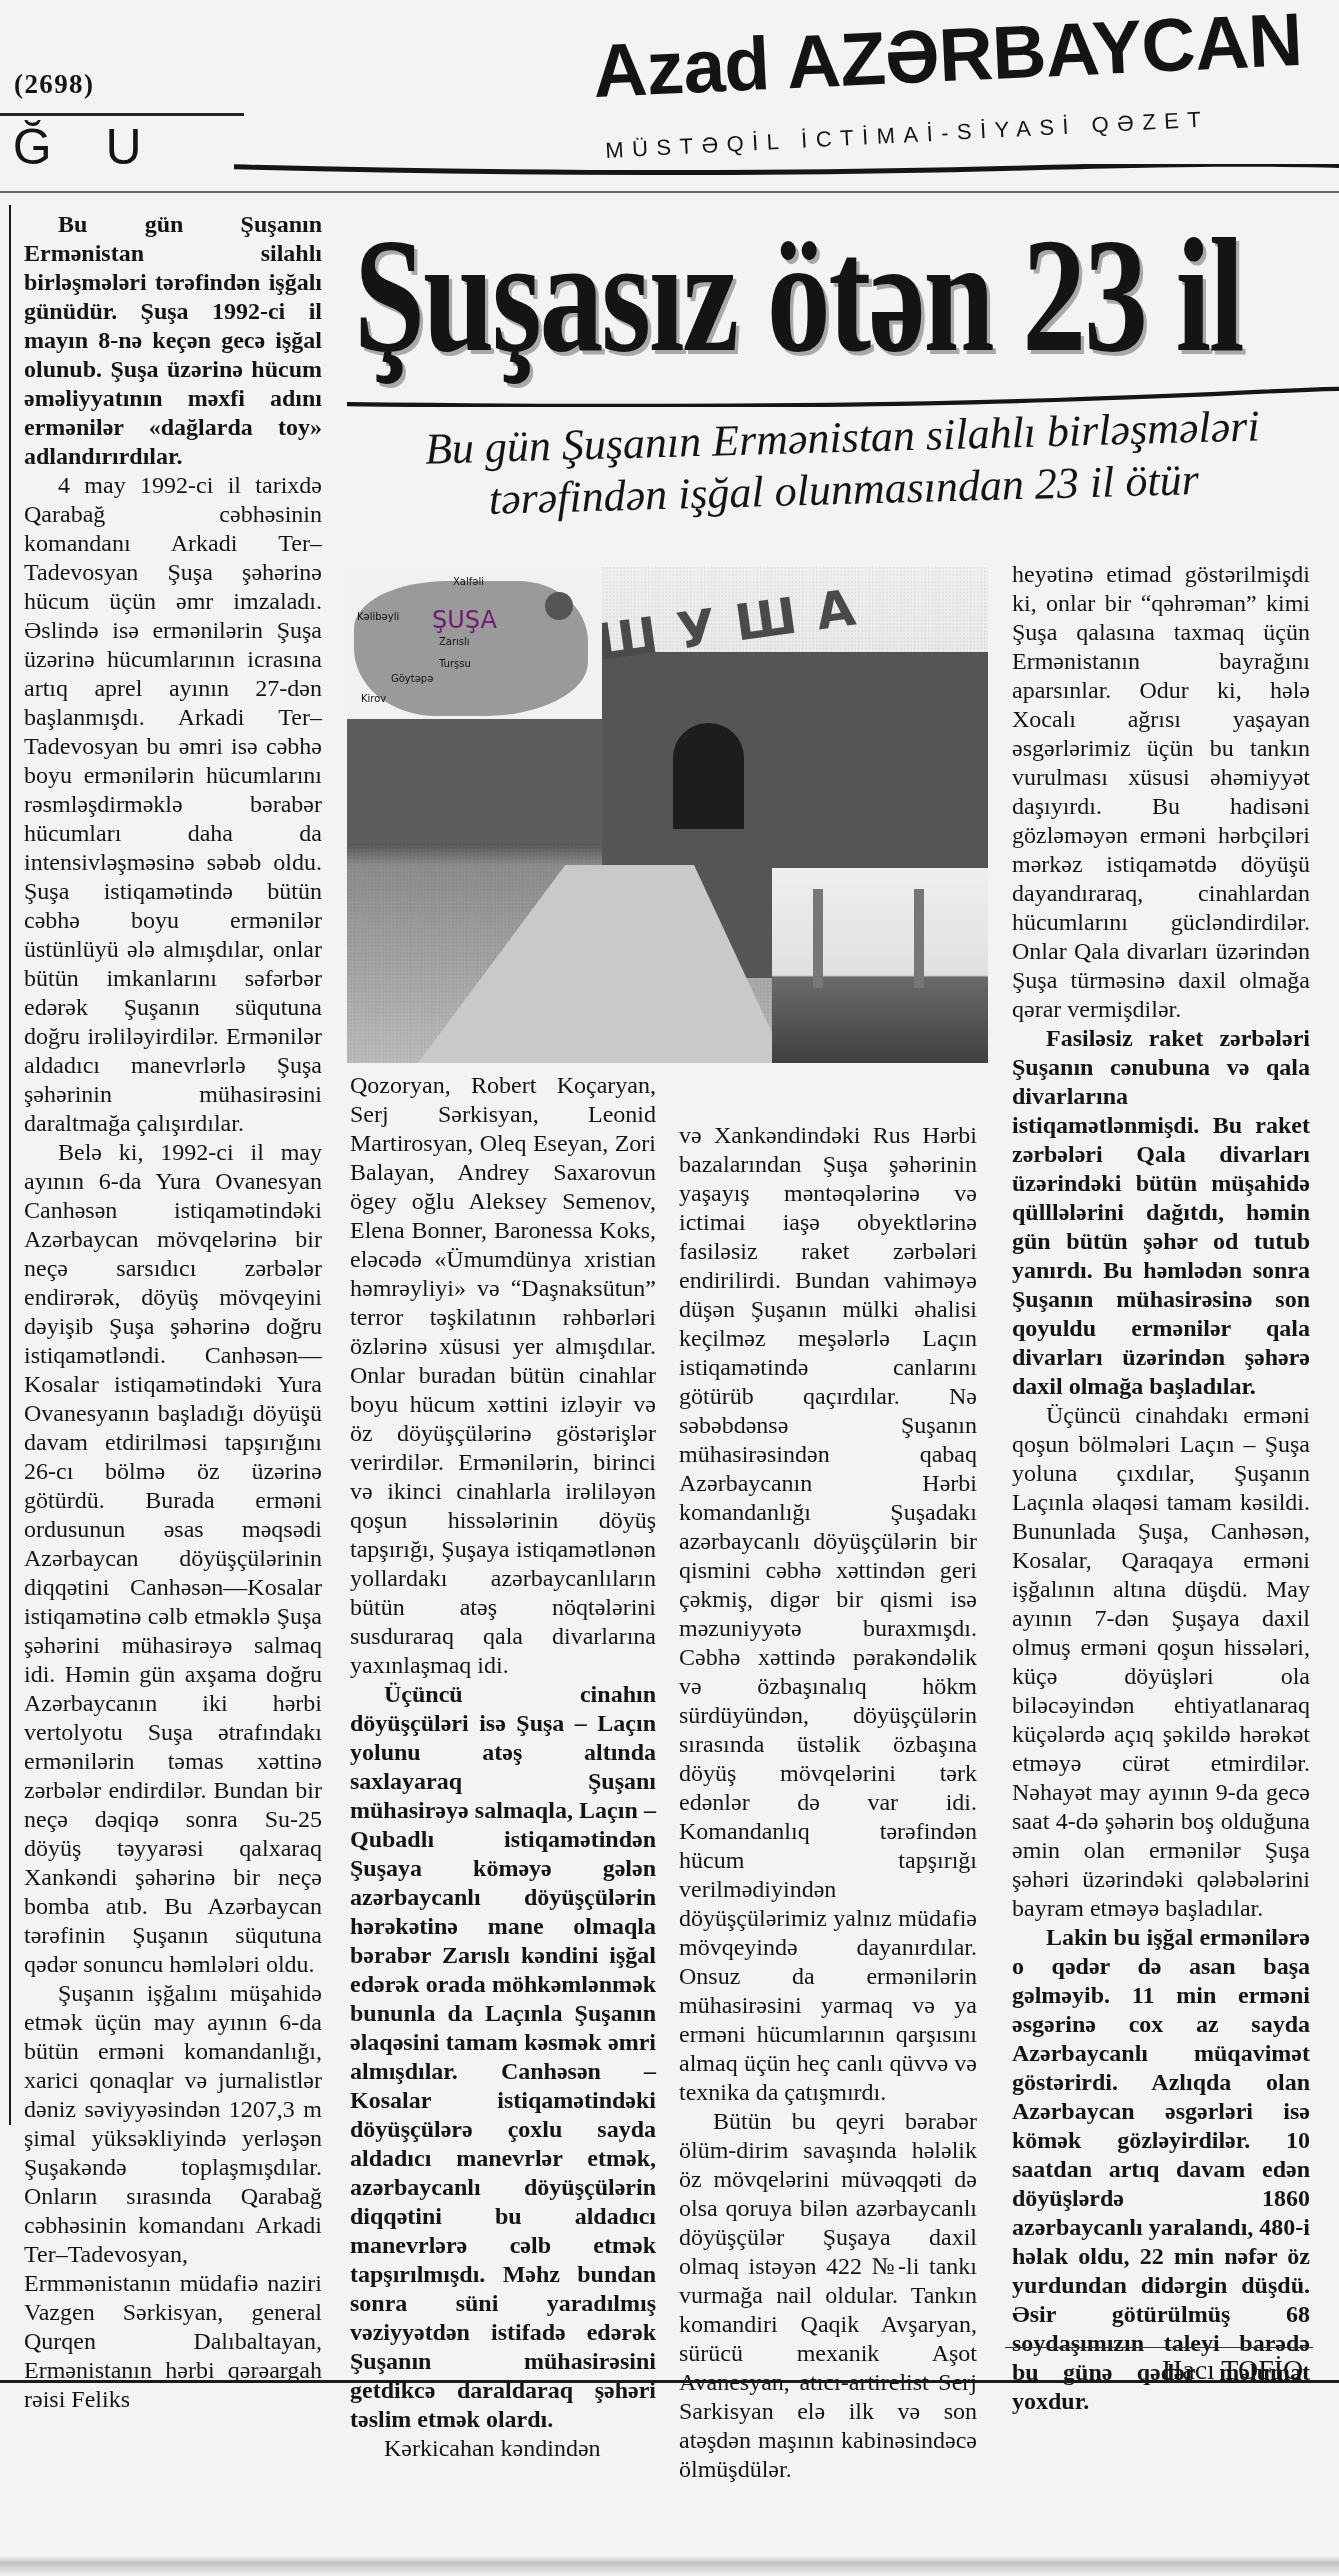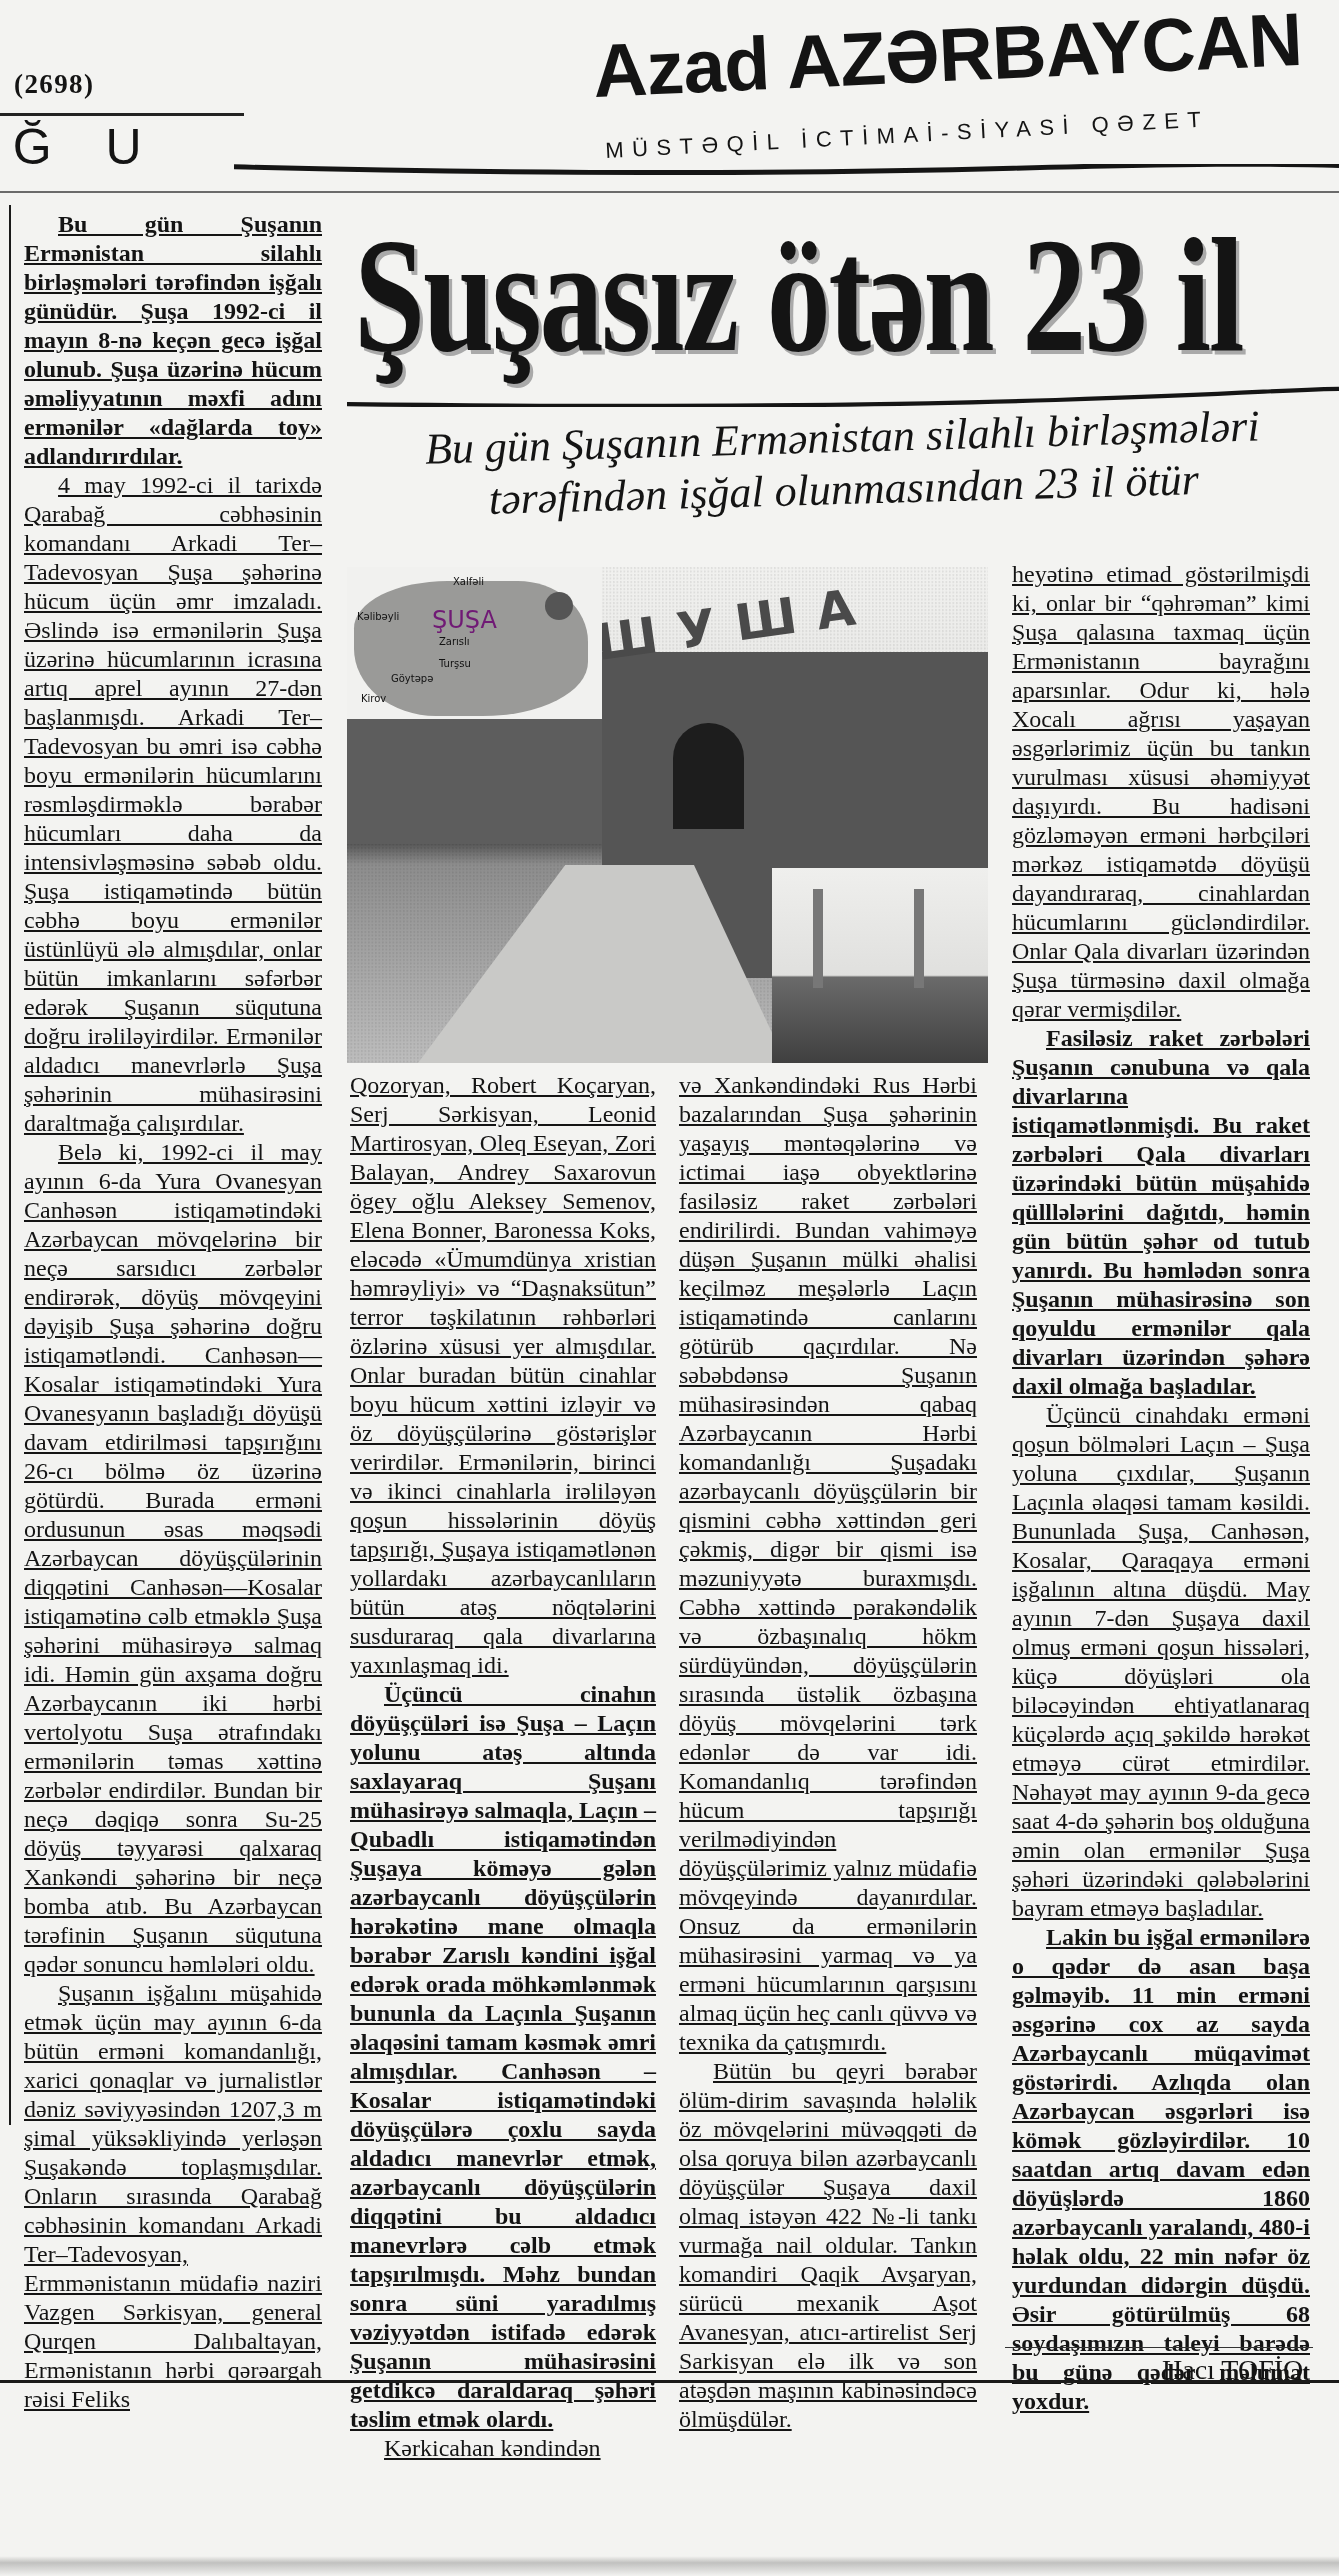--- a/index.html
+++ b/index.html
@@ -15,28 +15,28 @@
   .gu { left: 12.8px; top: 122px; font-family: "Liberation Sans", sans-serif; font-size: 50px; letter-spacing: 20px; line-height: 1; }
   .brand { left: 595px; top: 28px; font-family: "Liberation Sans", sans-serif; font-weight: 700; font-size: 75px; letter-spacing: -0.7px; transform: rotate(-2.6deg); transform-origin: left bottom; white-space: nowrap; }
   .tagline { left: 606px; top: 138px; font-family: "Liberation Sans", sans-serif; font-size: 22px; letter-spacing: 8.5px; transform: rotate(-3deg); transform-origin: left bottom; white-space: nowrap; }
   .mast-rule { left: 234px; top: 164px; width: 1105px; height: 11.3px; }
   .top-rule { left: 0; top: 191px; width: 1339px; height: 2.1px; }
   
   .headline { left: 354px; top: 213px; width: 985px; font-weight: 700; font-size: 164px; line-height: 1; letter-spacing: -2.8px; transform: scaleX(0.78); transform-origin: left top; white-space: nowrap; text-shadow: 4.3px 4.3px 0 #a9a9a9; }
   .head-rule { left: 347px; top: 386px; width: 992px; height: 21px; }
   .subhead { left: 354px; top: 412px; width: 978px; text-align: center; font-style: italic; font-size: 44px; line-height: 52px; transform: rotate(-1.6deg); transform-origin: center; }
   
-  .col { position: absolute; font-size: 24px; line-height: 29px; text-align: justify; hyphens: manual; text-decoration: underline; }
+  .col { position: absolute; font-size: 24px; line-height: 29px; text-align: justify; hyphens: manual; }
   .col p { margin: 0; text-indent: 0; }
   .col p.ind { text-indent: 34px; }
   .col p.b { font-weight: 700; }
   .col-left-border { left: 8.5px; top: 205px; width: 2.1px; height: 1920px; background: #1a1a1a; }
   .c1 { left: 24px; top: 210px; width: 298px; }
   .c2 { left: 350px; top: 1071px; width: 306px; }
-  .c3 { left: 679px; top: 1071px; width: 298px; }
+  .c3 { left: 679px; top: 1121px; width: 298px; }
   .c4 { left: 1012px; top: 560px; width: 298px; }
   
   .photo { left: 347px; top: 567px; width: 641px; height: 496px; overflow: hidden;
     background:
       radial-gradient(circle at 20% 30%, rgba(0,0,0,0.08) 0.7px, transparent 1.4px) 0 0/3.5px 3.5px,
       linear-gradient(180deg, #f1f1ef 0%, #e8e8e6 25%, #5a5a5a 25.5%, #4e4e4e 55%, #8d8d8d 60%, #bdbdbd 100%);
   }
   .wall { left: 255px; top: 85px; width: 386px; height: 326px; background: #555; }
   .wall2 { left: 0; top: 149px; width: 255px; height: 128px; background: #5d5d5d; }
   .gate { left: 326px; top: 156px; width: 71px; height: 106px; background: #1d1d1d; border-radius: 35px 35px 0 0; }

